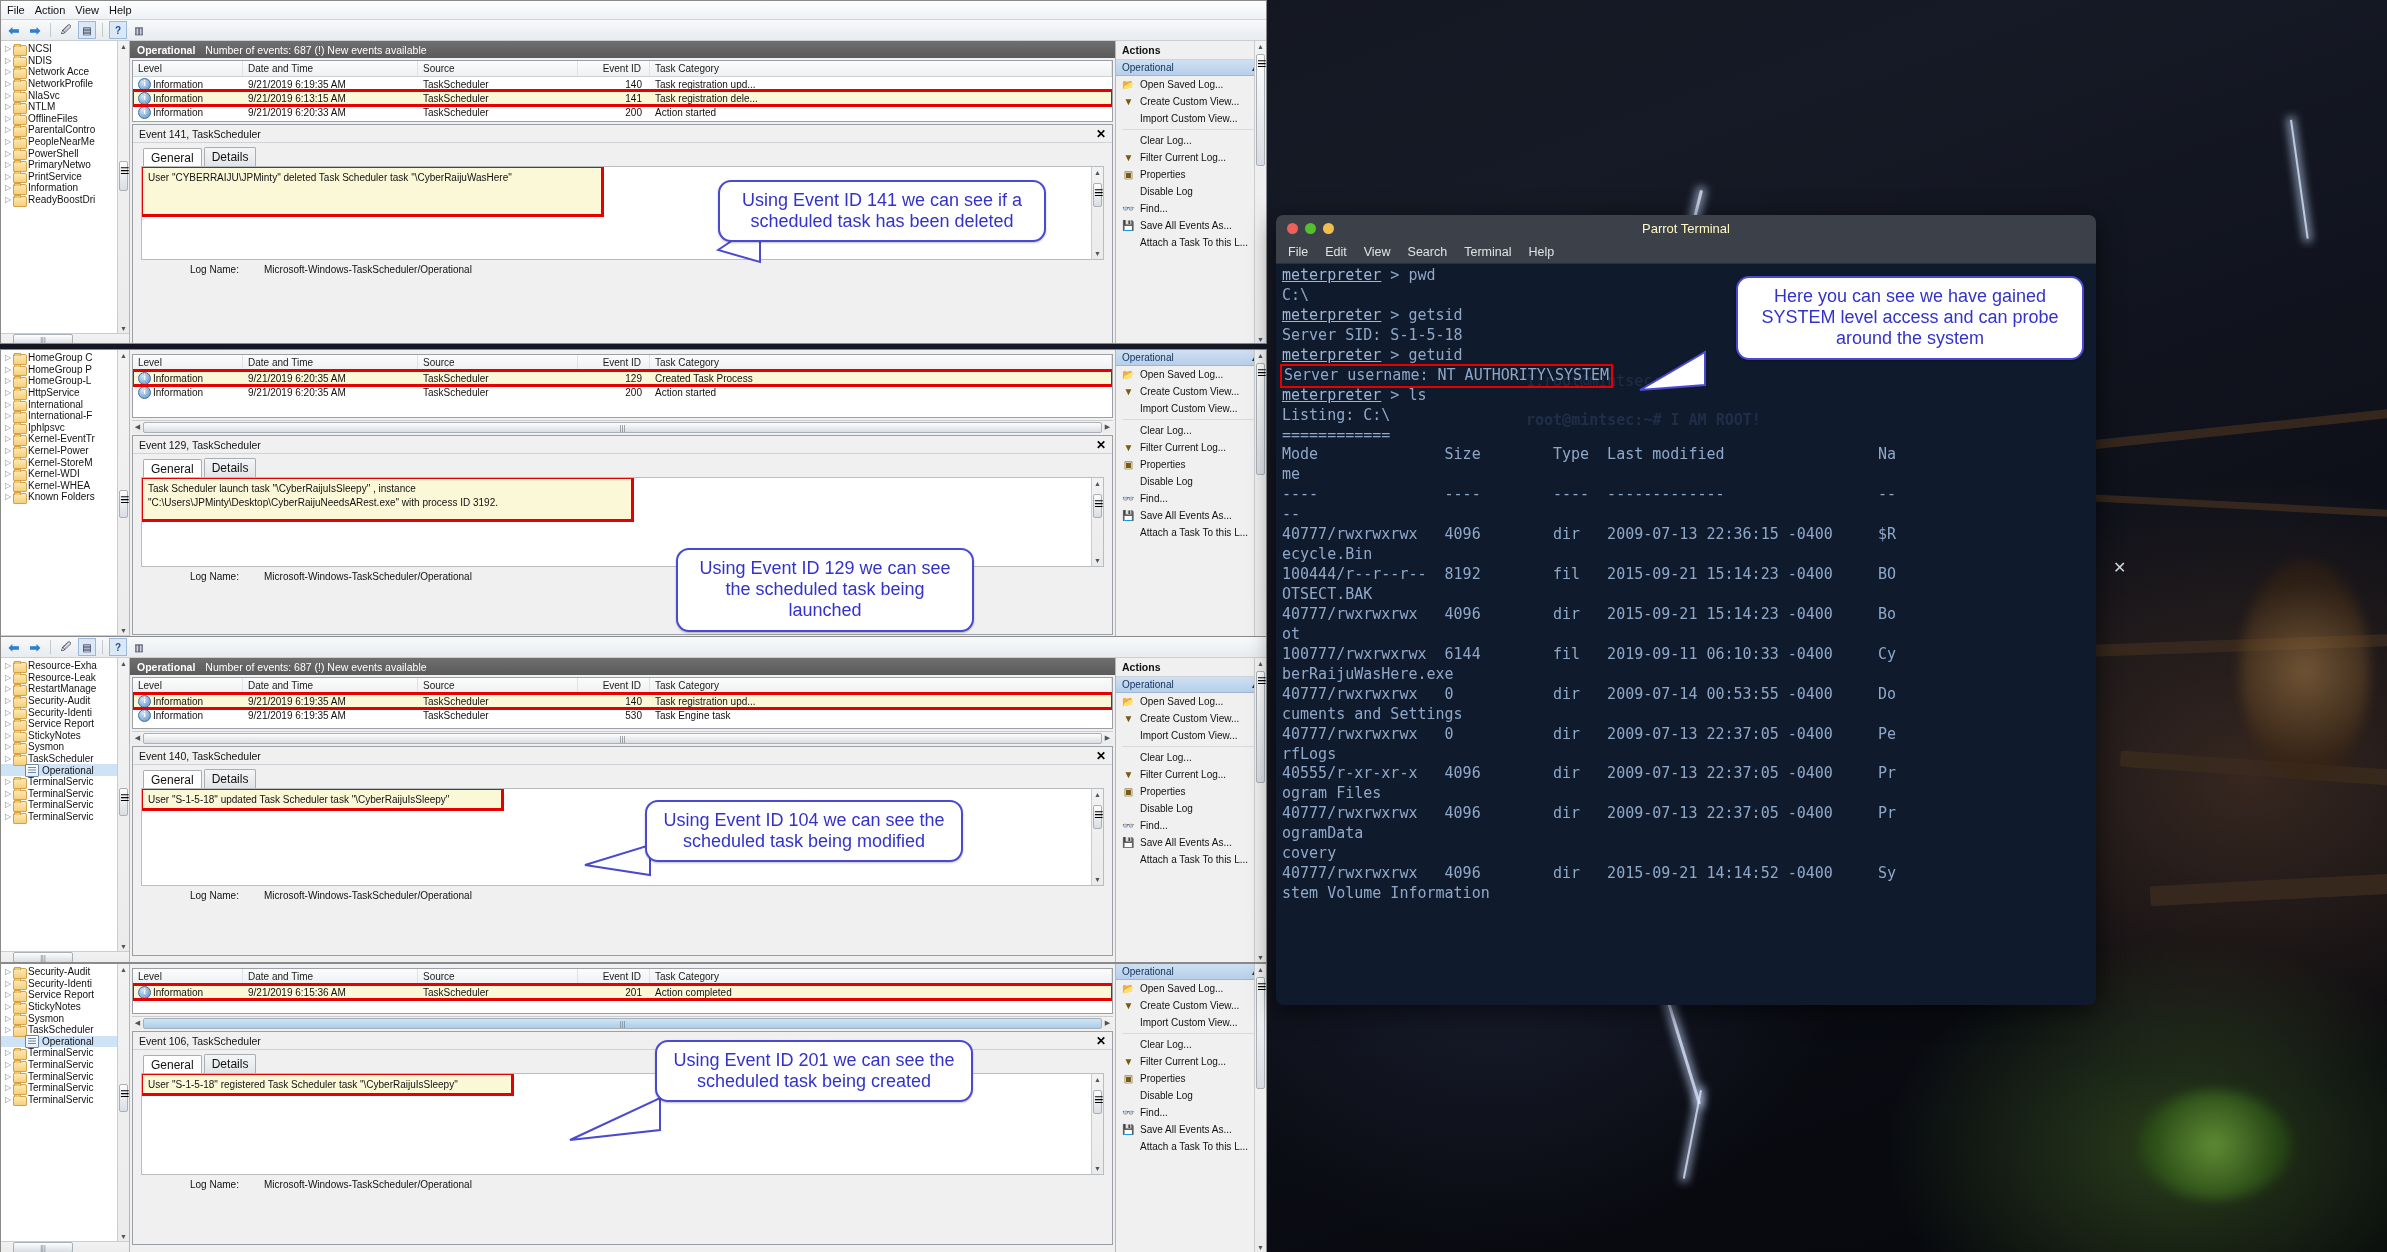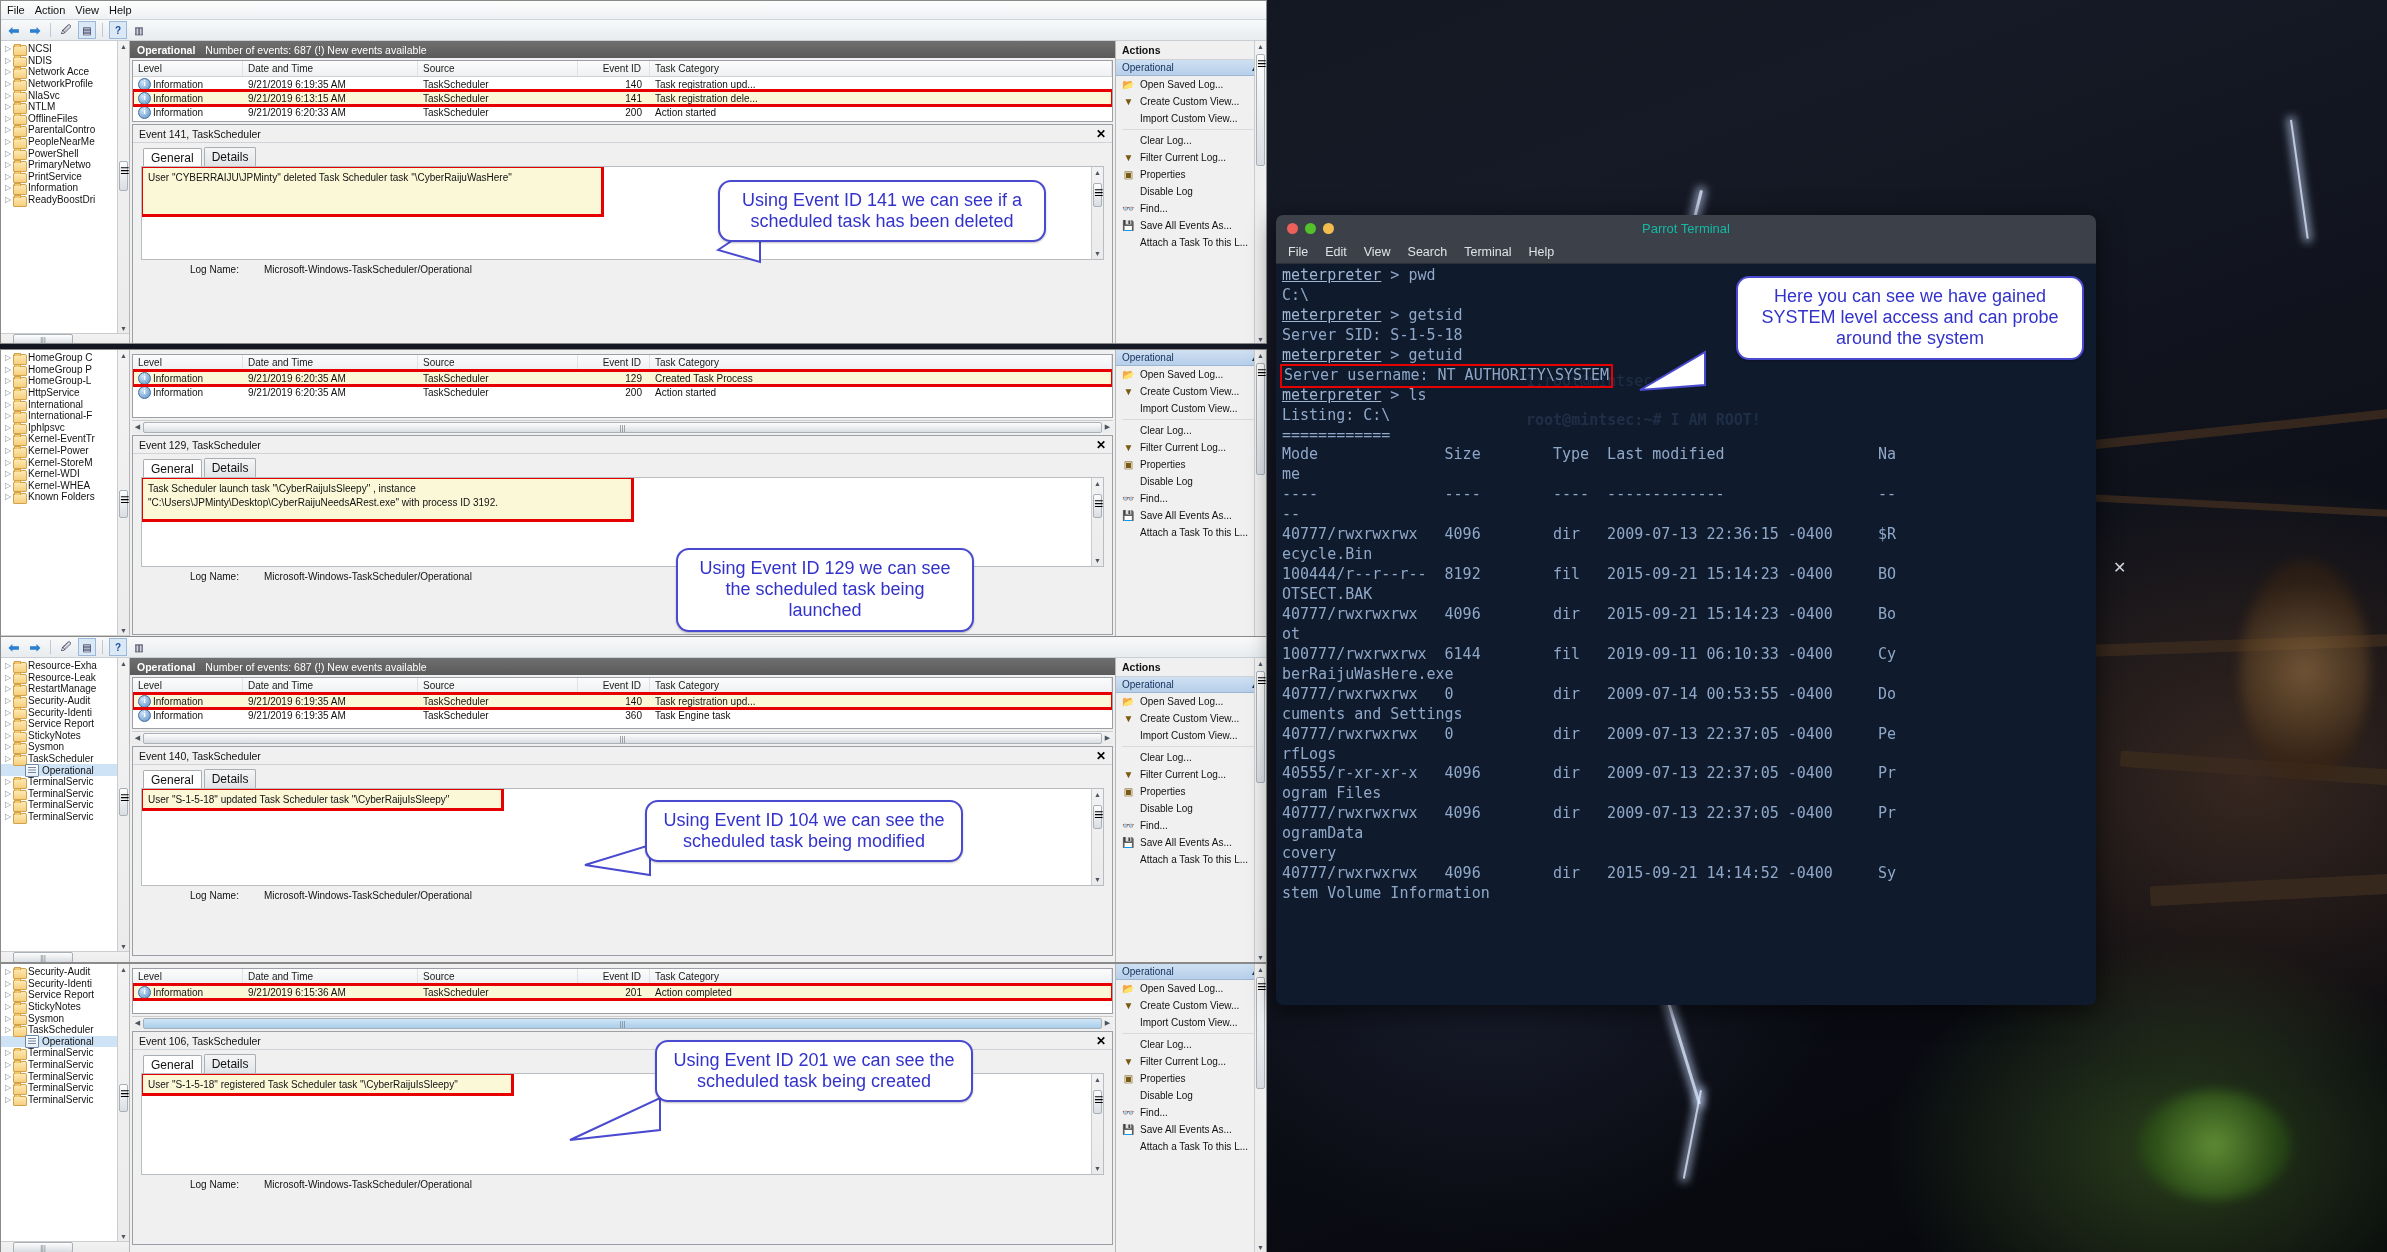--- a/index.html
+++ b/index.html
@@ -118,21 +118,21 @@
   .callout{position:absolute;background:#fff;border:2px solid #4a4ad0;border-radius:13px;
      color:#3333cc;text-align:center;font-size:18px;line-height:1.18;padding:8px 12px;
      z-index:40;box-shadow:0 1px 2px rgba(0,0,0,.25);}
 
   
   #term{position:absolute;background:#101a2d;border-radius:7px;overflow:hidden;
         box-shadow:0 6px 26px rgba(0,0,0,.6);}
   .tbar{height:26px;background:#3b4049;display:flex;align-items:center;position:relative;}
   .dots{display:flex;gap:7px;padding-left:11px;}
   .dot{width:11px;height:11px;border-radius:50%;}
-  .ttitle{position:absolute;left:0;right:0;text-align:center;color:#14b8a6;font-size:13px;}
+  .ttitle{position:absolute;left:0;right:0;text-align:center;color:#fef9c3;font-size:13px;}
   .tmenu{height:22px;background:#3b4049;display:flex;align-items:center;gap:17px;
          padding-left:12px;color:#dfe3e7;font-size:12.5px;border-bottom:1px solid #2c3036;}
   .tcon{padding:2px 0 0 6px;font-family:"DejaVu Sans Mono",monospace;font-size:15px;
         color:#8fa8c8;line-height:1.33;position:relative;}
   .tline{white-space:pre;}
   .prompt{color:#9fb6d4;text-decoration:underline;}
   .redline{outline:2px solid #e60000;display:inline-block;padding:0 2px;position:relative;z-index:5;}
   .ghost{position:absolute;color:#2c3f5c;font-size:15px;opacity:.55;font-family:"DejaVu Sans Mono",monospace;}
 </style>
 </head>
@@ -694,21 +694,21 @@
             <div class="colE">140</div>
             <div class="colT">Task registration upd...</div>
           </div>
           <div class="evrow">
             <div class="colL">
               <span class="icon-info">i</span>
               <span>Information</span>
             </div>
             <div class="colD">9/21/2019 6:19:35 AM</div>
             <div class="colS">TaskScheduler</div>
-            <div class="colE">360</div>
+            <div class="colE">530</div>
             <div class="colT">Task Engine task</div>
           </div>
         </div>
       <div class="hscroll" style="position:relative;height:12px;margin:0 2px;">
         <div class="vsarrow" style="position:relative;width:11px;height:11px;">◀</div>
         <div class="hsthumb" style="flex:1;">|||</div>
         <div class="vsarrow" style="position:relative;width:11px;height:11px;">▶</div>
       </div>
       <div class="detail" style="height:208px;">
         <div class="dettitle">

